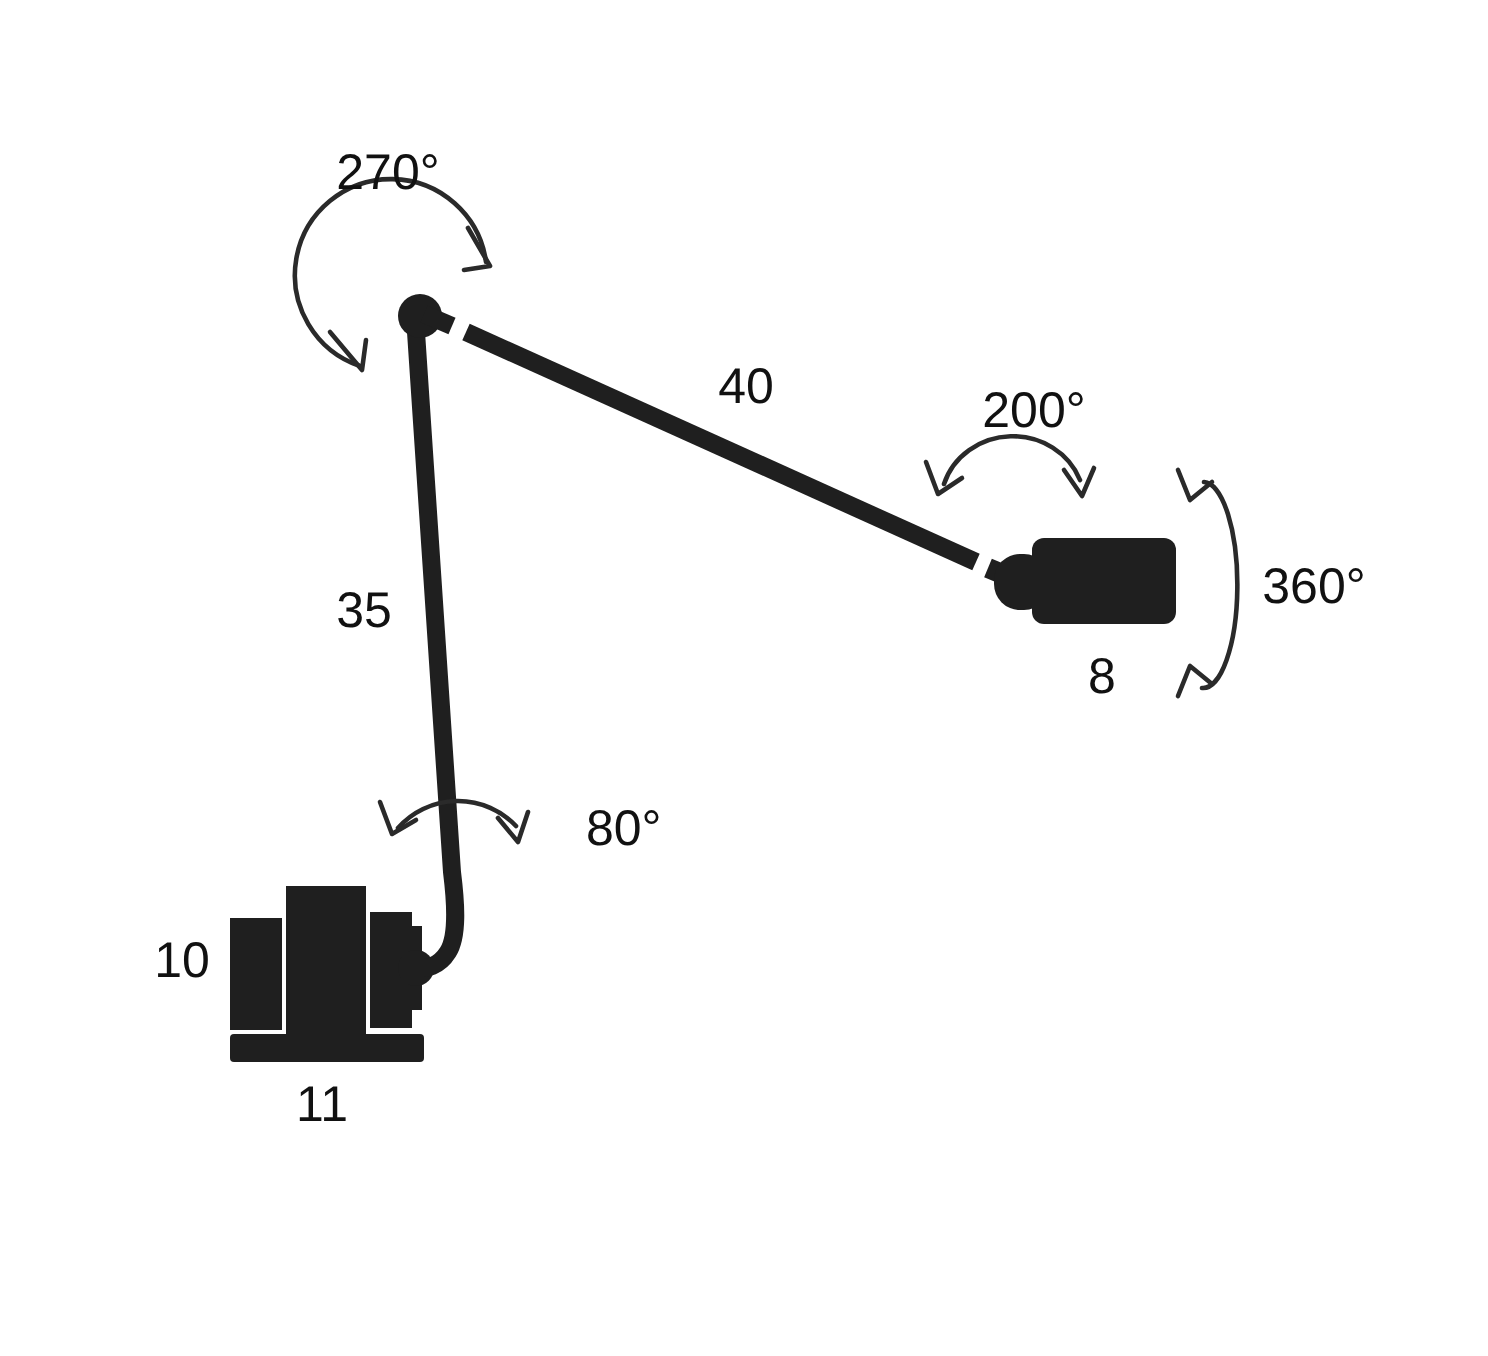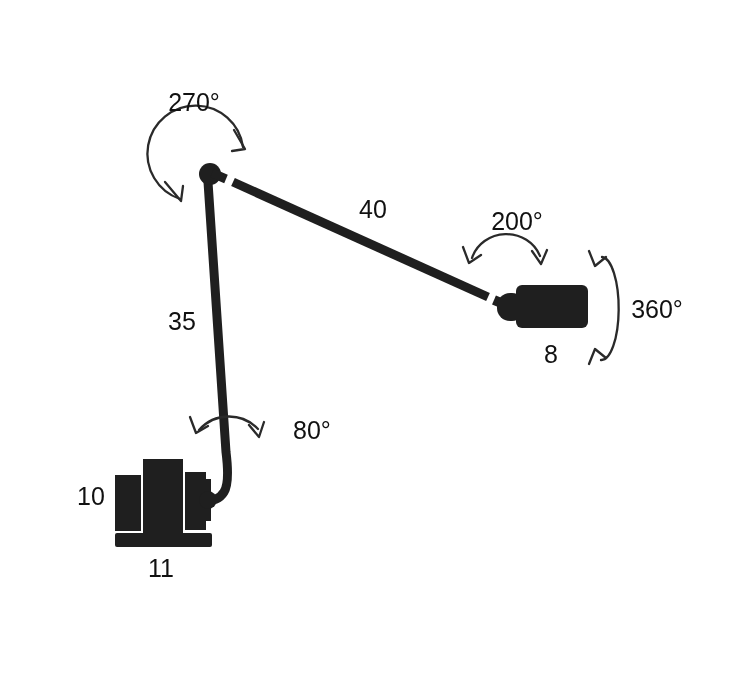--- a/index.html
+++ b/index.html
@@ -11,21 +11,21 @@
   body {
     width: 744px;
     height: 678px;
     position: relative;
     overflow: hidden;
     font-family: "Liberation Sans", sans-serif;
   }
   #diagram-root {
     position: absolute;
     left: 0;
-    top: 16px;
+    top: 0;
     width: 744px;
     height: 546px;
     text-align: center;
   }
   svg.diagram {
     display: block;
     width: 744px;
     height: 678px;
     background: #ffffff;
   }

